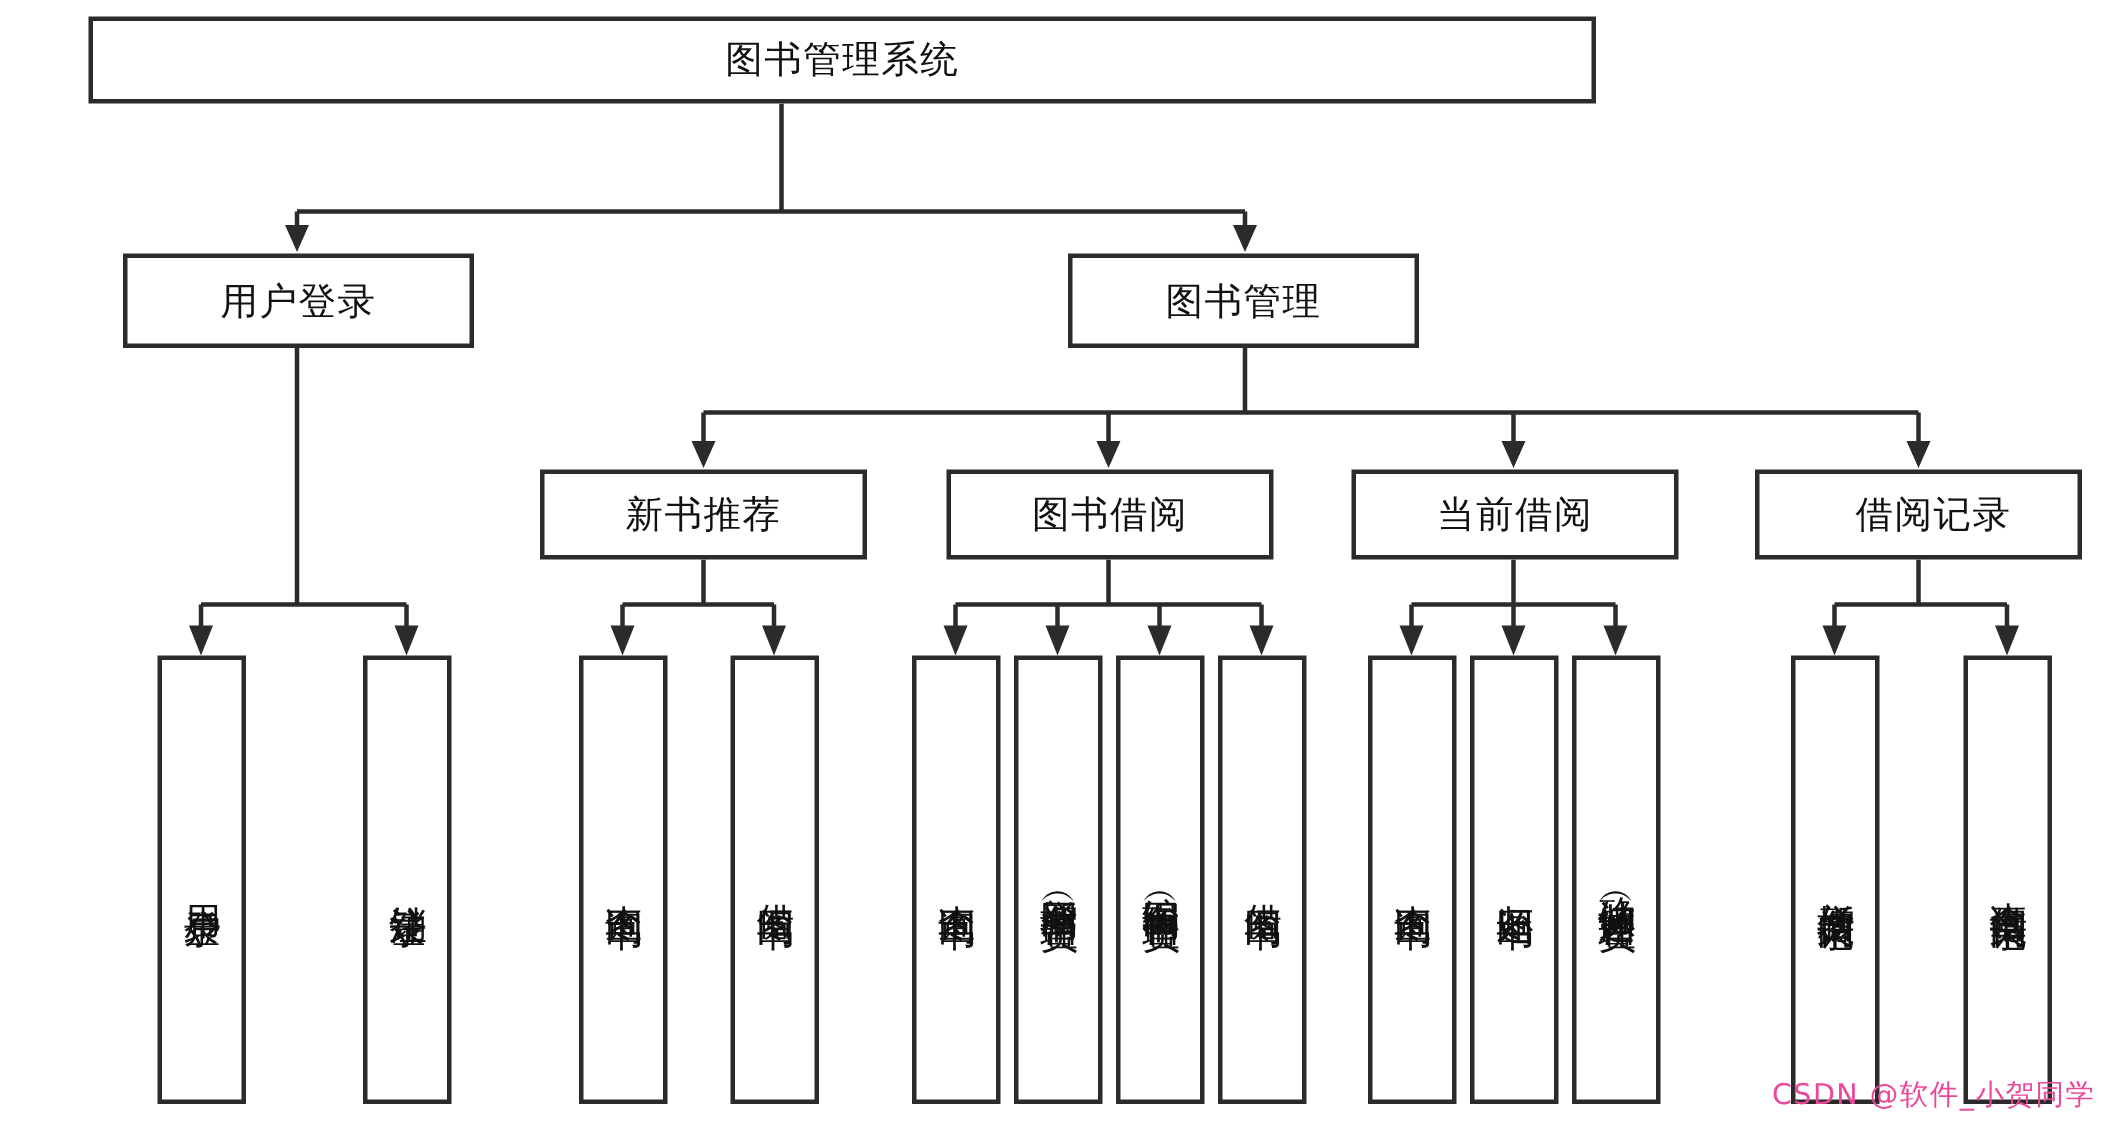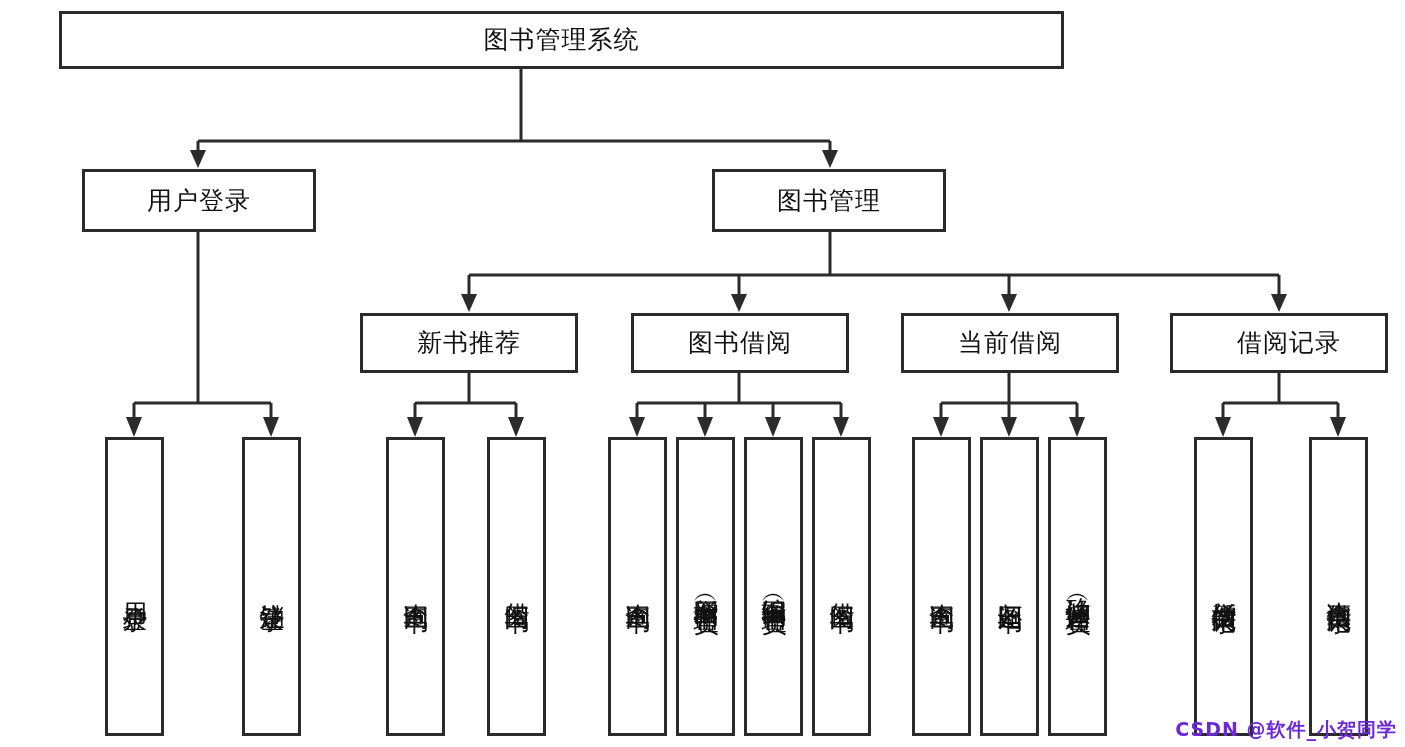--- a/index.html
+++ b/index.html
@@ -41,26 +41,25 @@
   }
   .node.vert .vtext{
     writing-mode:vertical-rl;
     text-orientation:upright;
     display:block;
   }
   .wm{
     position:absolute;
     right:8px;bottom:4px;
     font-size:19px;
-    color:#6d28d9;
+    color:#ec4899;
     letter-spacing:1px;
     z-index:5;
     white-space:nowrap;
     font-family:"DejaVu Sans","Liberation Sans",sans-serif;
-    font-weight:bold;
   }
   svg#links{position:absolute;left:0;top:0;width:1405px;height:747px;z-index:1;}
   svg#links line, svg#links path{stroke:#2b2b2b;stroke-width:3;fill:none;}
   svg#links polygon{fill:#2b2b2b;}
 </style>
 </head>
 <body>
 
 <div id="diagram">
 

